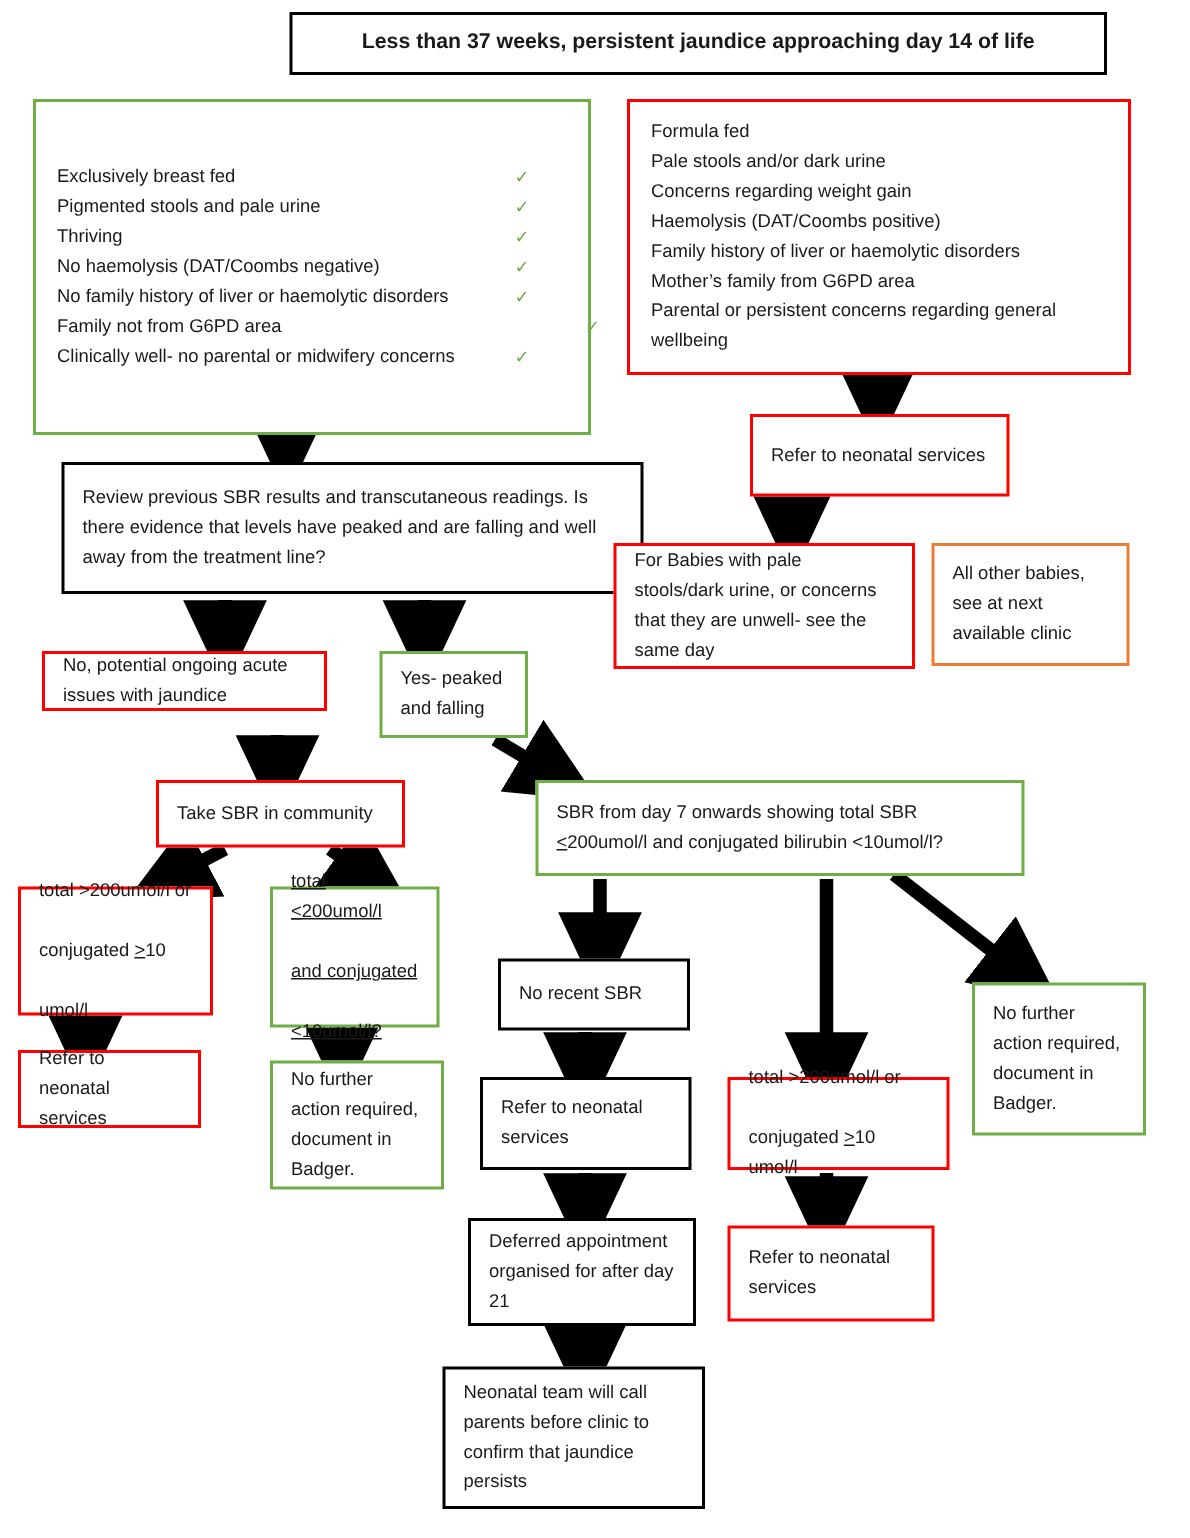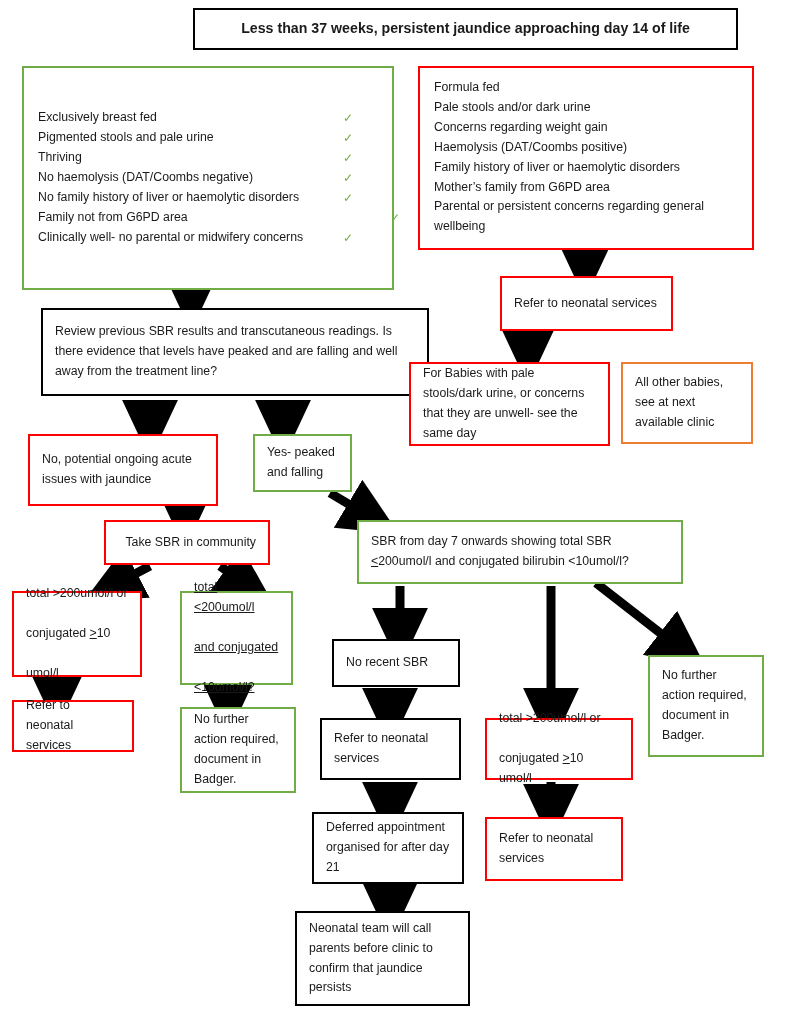--- a/index.html
+++ b/index.html
@@ -192,29 +192,29 @@
   </div>
 
   <div class="box b-red pad" style="left:409px; top:362px; width:201px; height:84px;">
     <div class="txt">For Babies with pale stools/dark urine, or concerns that they are unwell- see the same day</div>
   </div>
 
   <div class="box b-orange pad" style="left:621px; top:362px; width:132px; height:82px;">
     <div class="txt">All other babies, see at next available clinic</div>
   </div>
 
-  <div class="box b-red pad" style="left:28px; top:434px; width:190px; height:72px;">
+  <div class="box b-red pad" style="left:28px; top:434px; width:190px; height:40px;">
     <div class="txt">No, potential ongoing acute issues with jaundice</div>
   </div>
 
   <div class="box b-green pad" style="left:253px; top:434px; width:99px; height:58px;">
     <div class="txt">Yes- peaked and falling</div>
   </div>
 
-  <div class="box b-red pad" style="left:104px; top:520px; width:166px; height:45px;align-items:flex-end;">
+  <div class="box b-red pad" style="left:104px; top:520px; width:166px; height:45px;">
     <div class="txt">Take SBR in community</div>
   </div>
 
   <div class="box b-green pad" style="left:357px; top:520px; width:326px; height:64px;">
     <div class="txt"><span>SBR from day 7 onwards showing total SBR <u>&lt;</u>200umol/l and conjugated bilirubin &lt;10umol/l?</span></div>
   </div>
 
   <div class="box b-red pad" style="left:12px; top:591px; width:130px; height:86px;">
     <div class="txt">
       <div>total &gt;200umol/l or</div>

